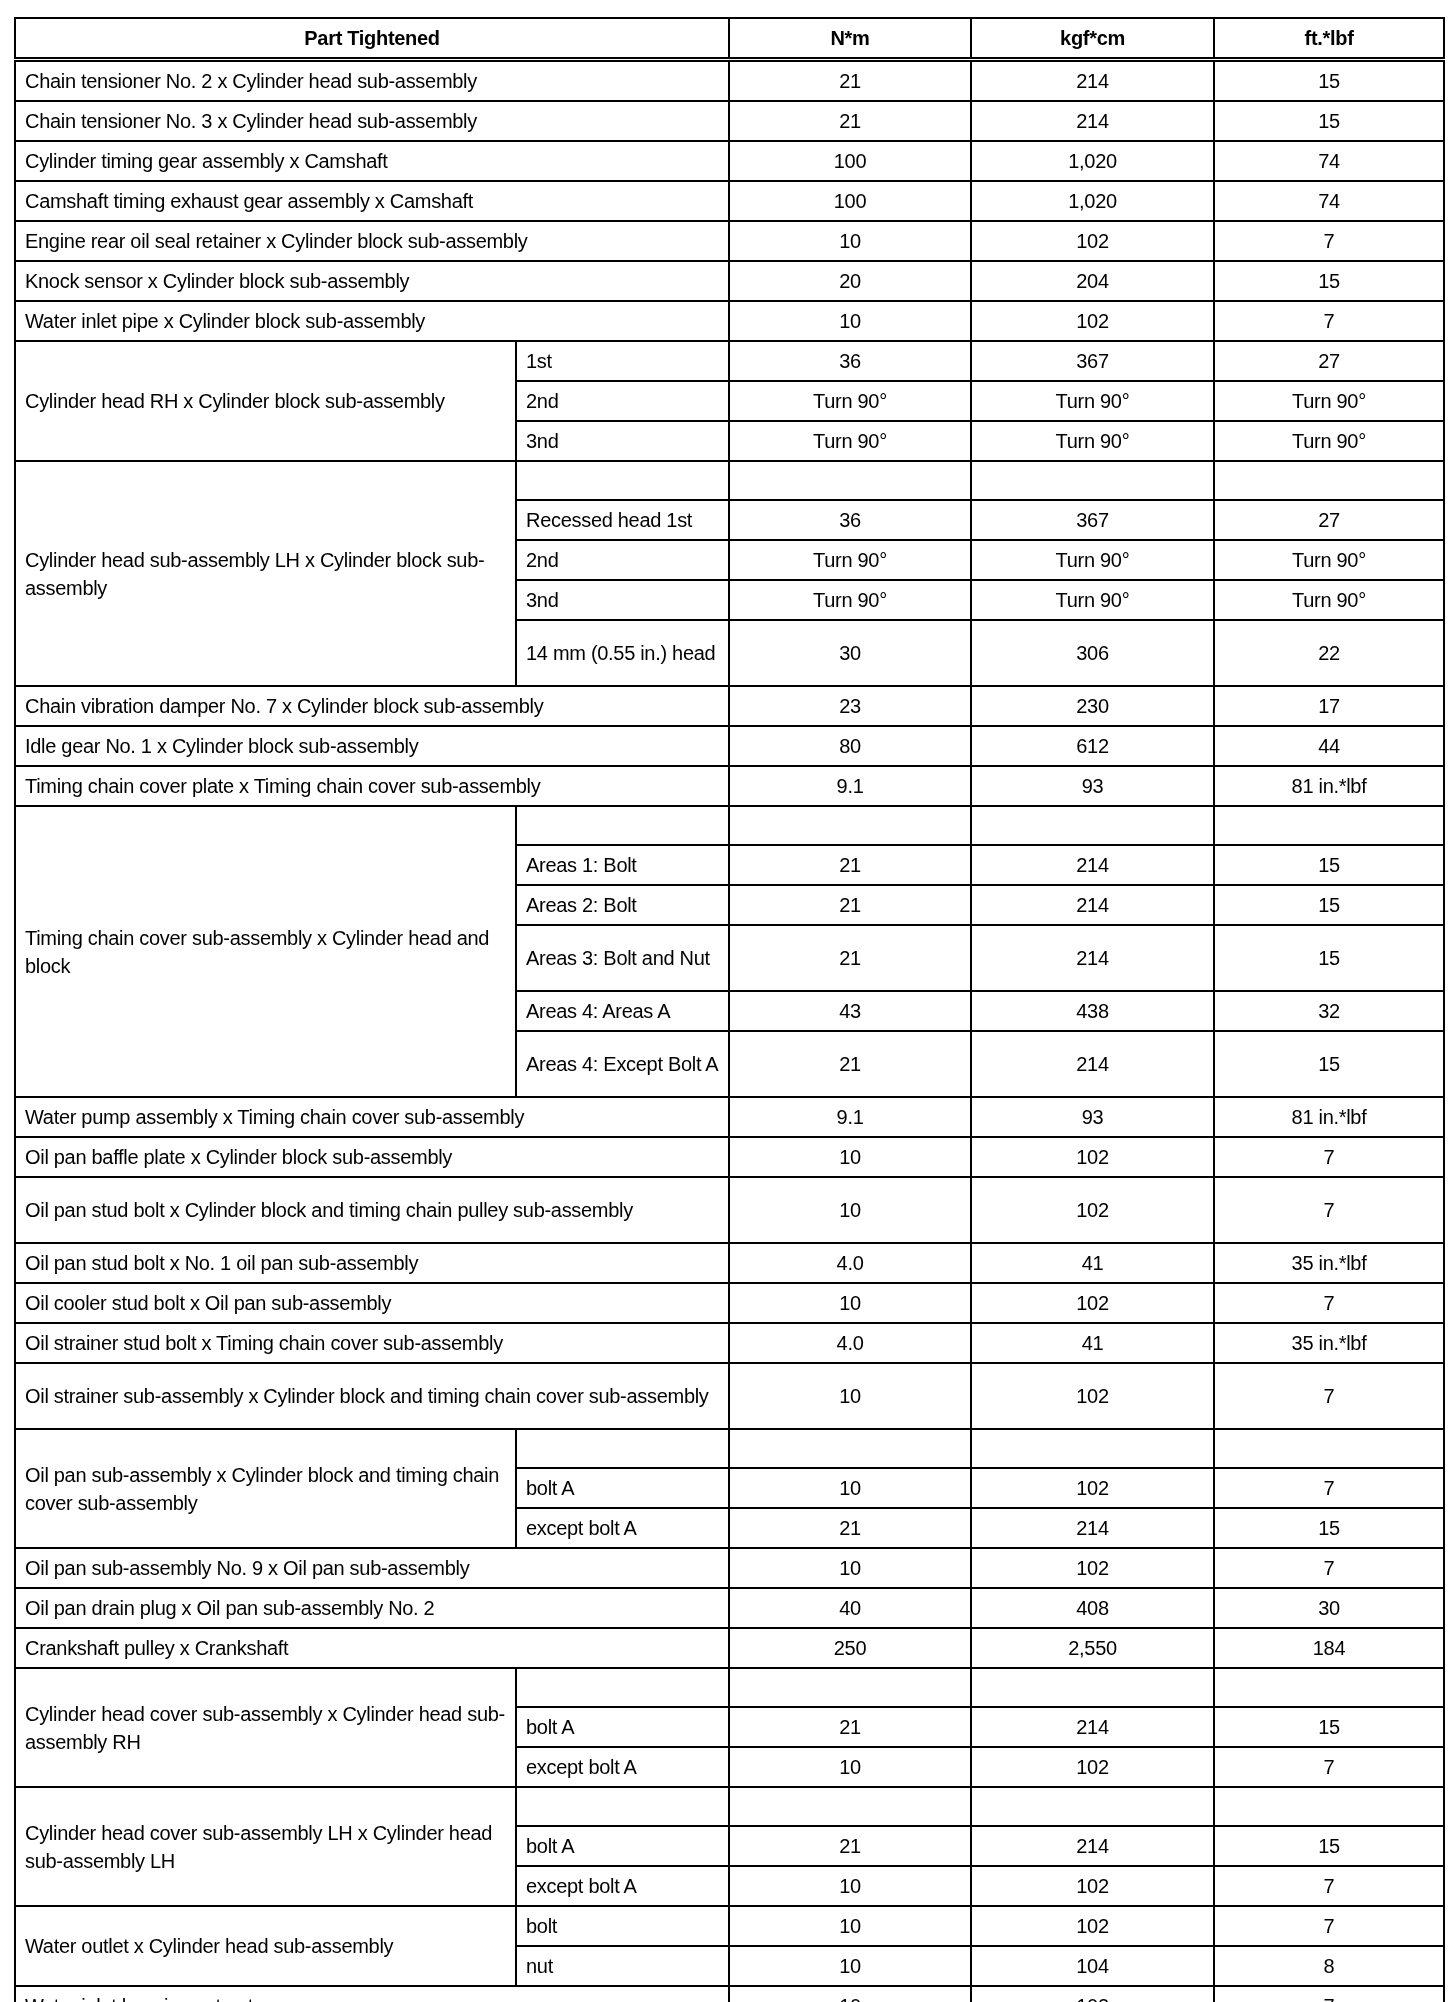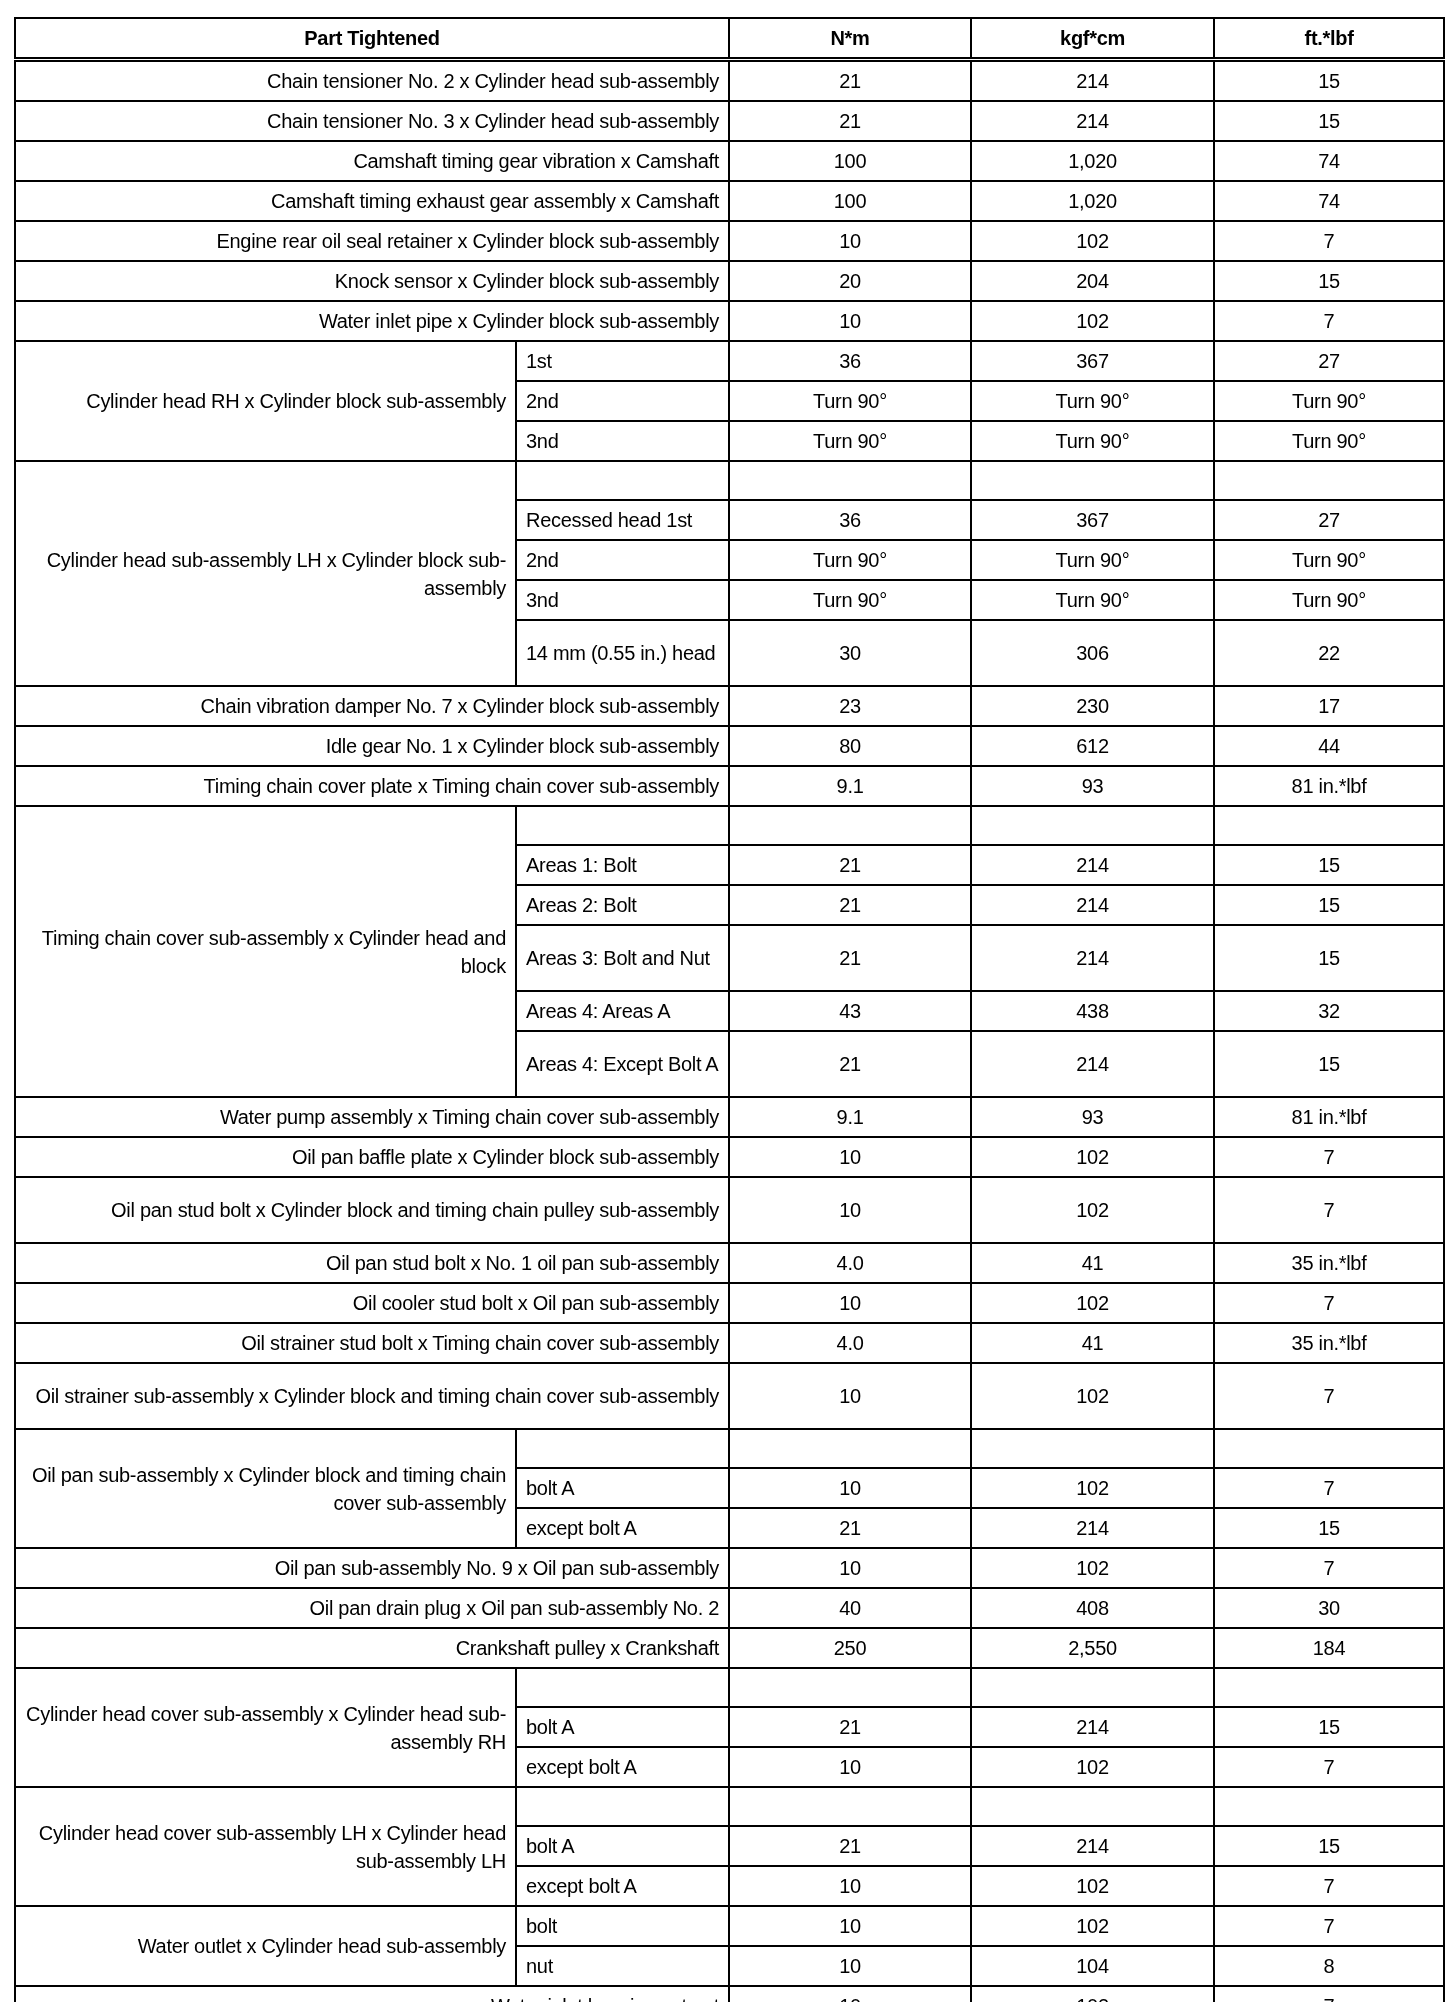--- a/index.html
+++ b/index.html
@@ -15,21 +15,21 @@
   table.torque col.c-nm   { width: 242px; }
   table.torque col.c-kgf  { width: 243px; }
   table.torque col.c-ft   { width: 230px; }
   table.torque th, table.torque td {
     border: 2px solid #000; padding: 5px 9px; vertical-align: middle;
     letter-spacing: -0.3px;
   }
   table.torque th { font-weight: bold; text-align: center; height: 25px; padding: 5px 8px; }
   table.torque thead tr { border-bottom: 5px double #000; }
   table.torque thead th { border-bottom: 5px double #000; }
-  td.part { text-align: right; vertical-align: top; }
+  td.part { text-align: left; vertical-align: top; }
   td.part.single { vertical-align: middle; }
   td.sub { }
   td.num { text-align: center; }
   tr.r { height: 39px; }
   tr.r2 { height: 66px; }
 </style>
 </head>
 <body>
 
 <table class="torque">
@@ -55,21 +55,21 @@
         <td class="num">214</td>
         <td class="num">15</td>
       </tr>
       <tr class="r">
         <td colspan="2" class="part single">Chain tensioner No. 3 x Cylinder head sub-assembly</td>
         <td class="num">21</td>
         <td class="num">214</td>
         <td class="num">15</td>
       </tr>
       <tr class="r">
-        <td colspan="2" class="part single">Camshaft timing gear vibration x Camshaft</td>
+        <td colspan="2" class="part single">Cylinder timing gear assembly x Camshaft</td>
         <td class="num">100</td>
         <td class="num">1,020</td>
         <td class="num">74</td>
       </tr>
       <tr class="r">
         <td colspan="2" class="part single">Camshaft timing exhaust gear assembly x Camshaft</td>
         <td class="num">100</td>
         <td class="num">1,020</td>
         <td class="num">74</td>
       </tr>

